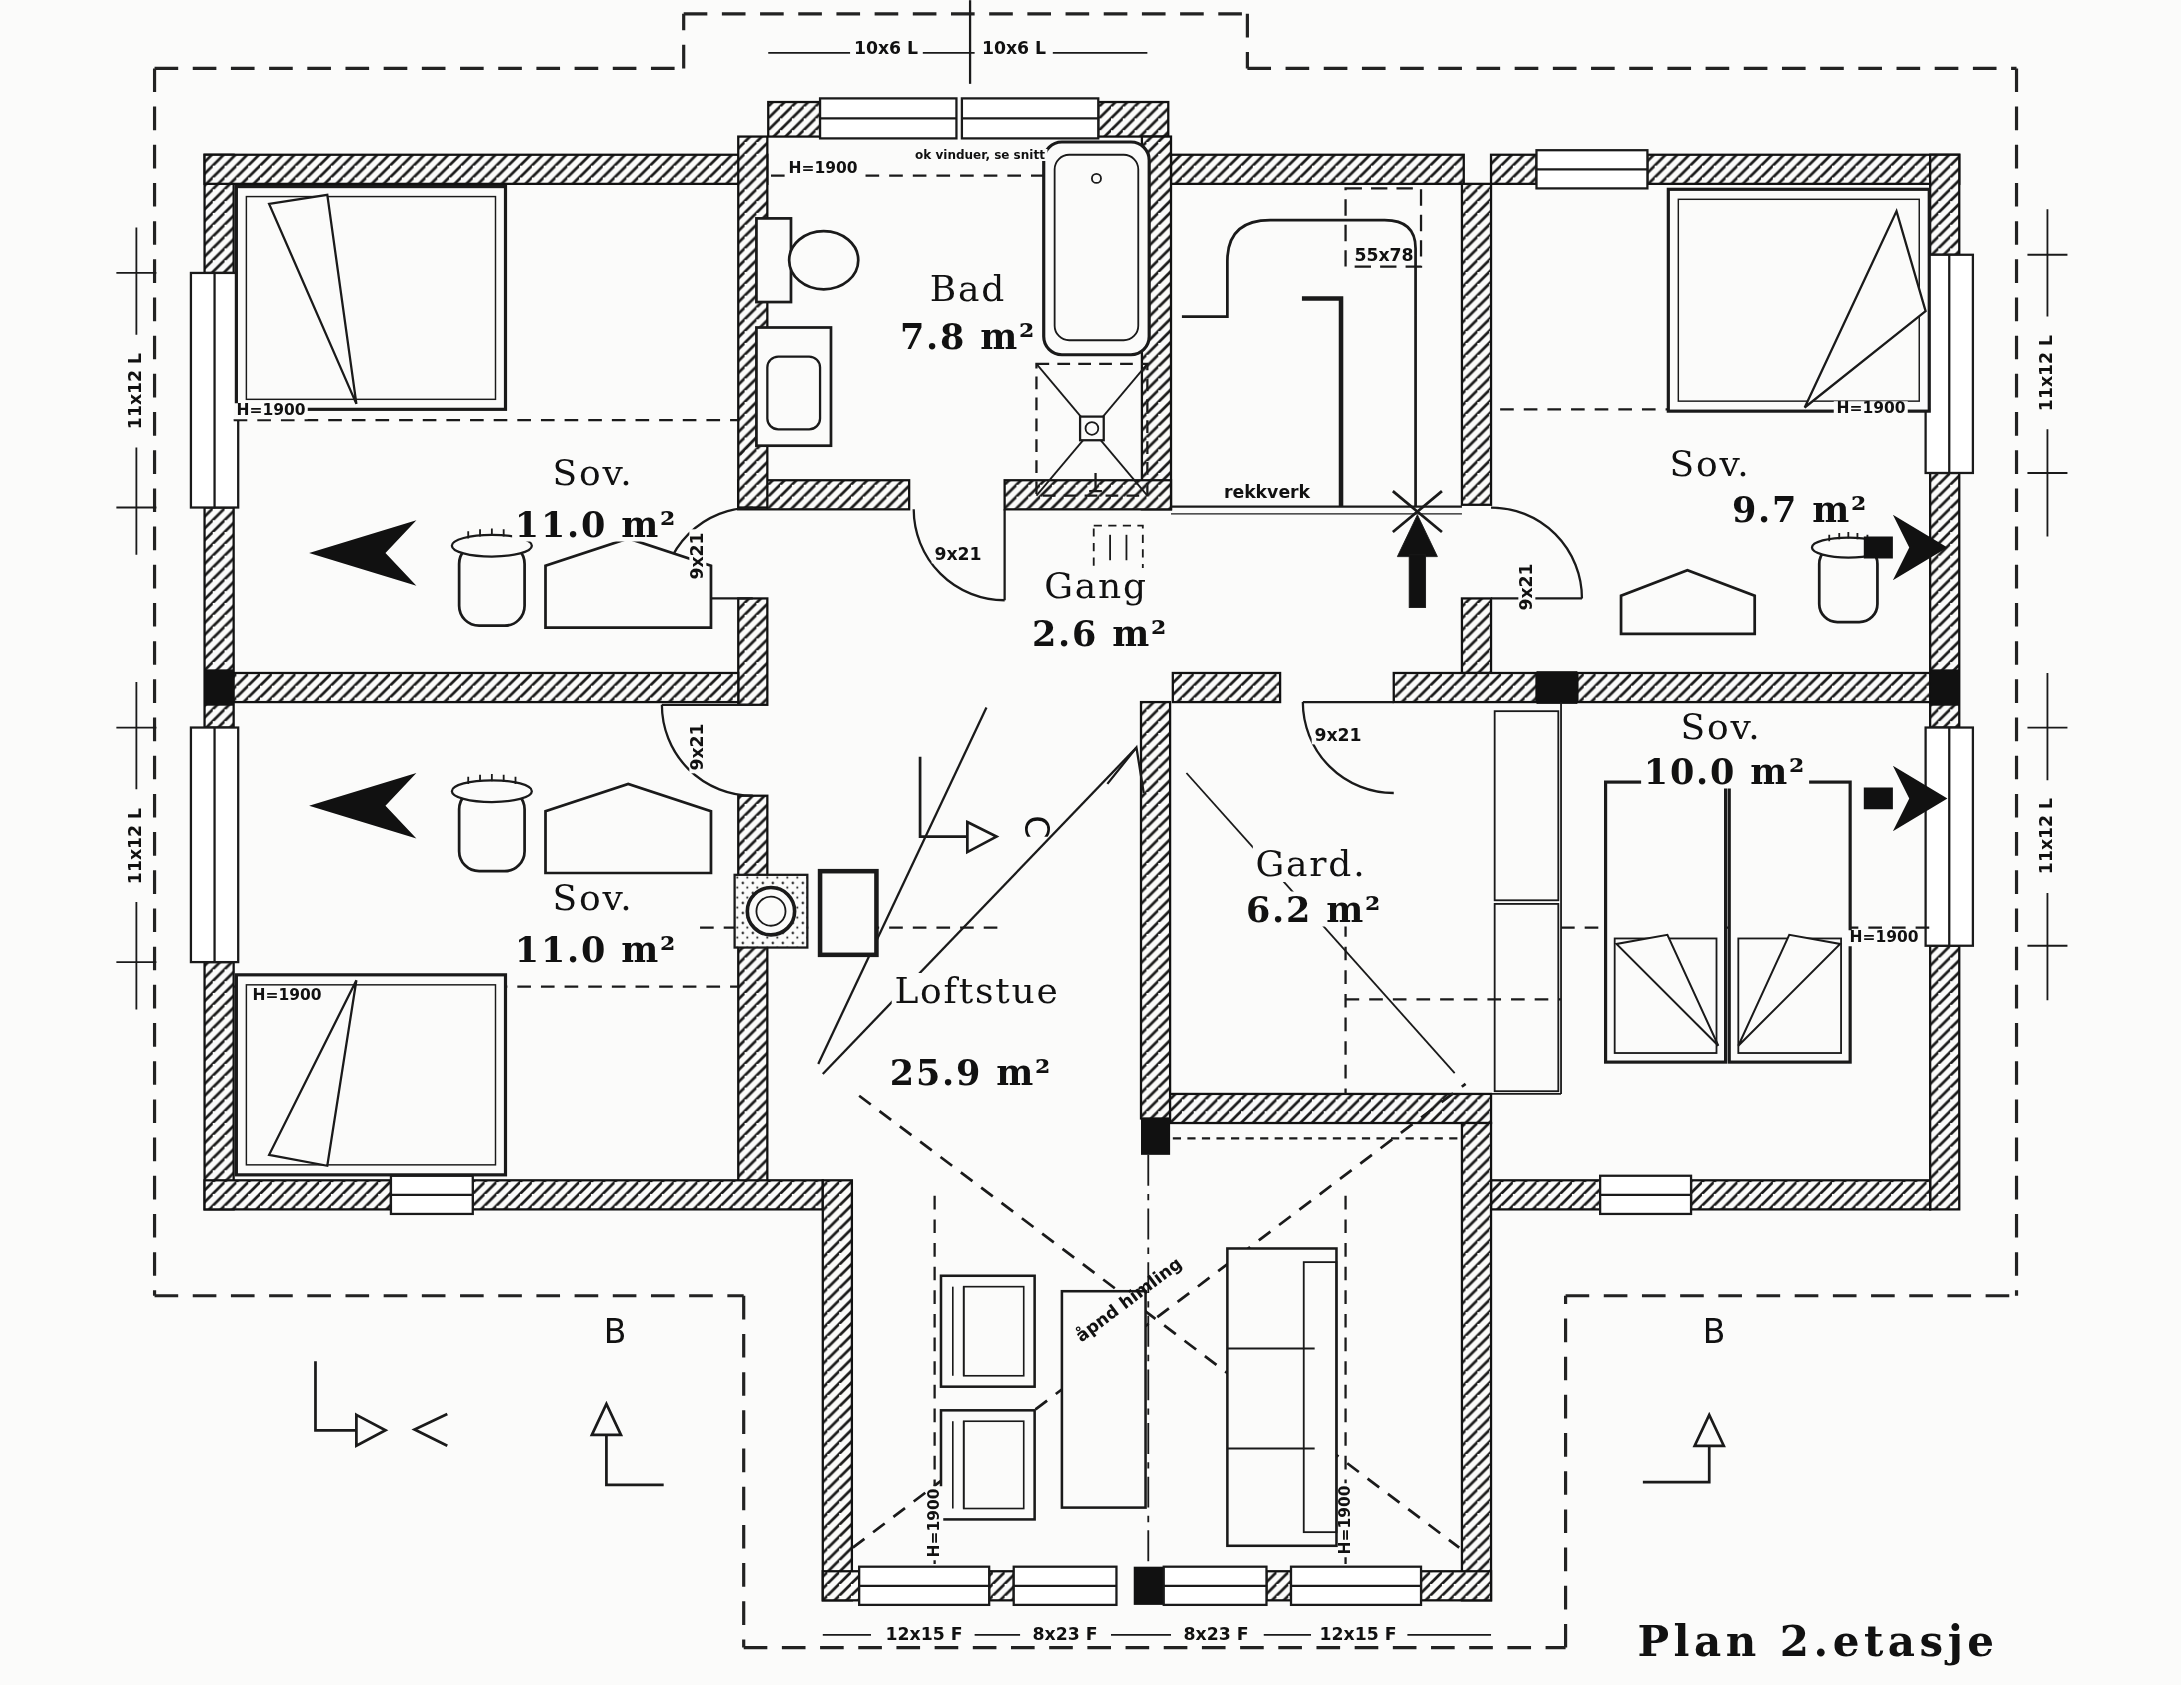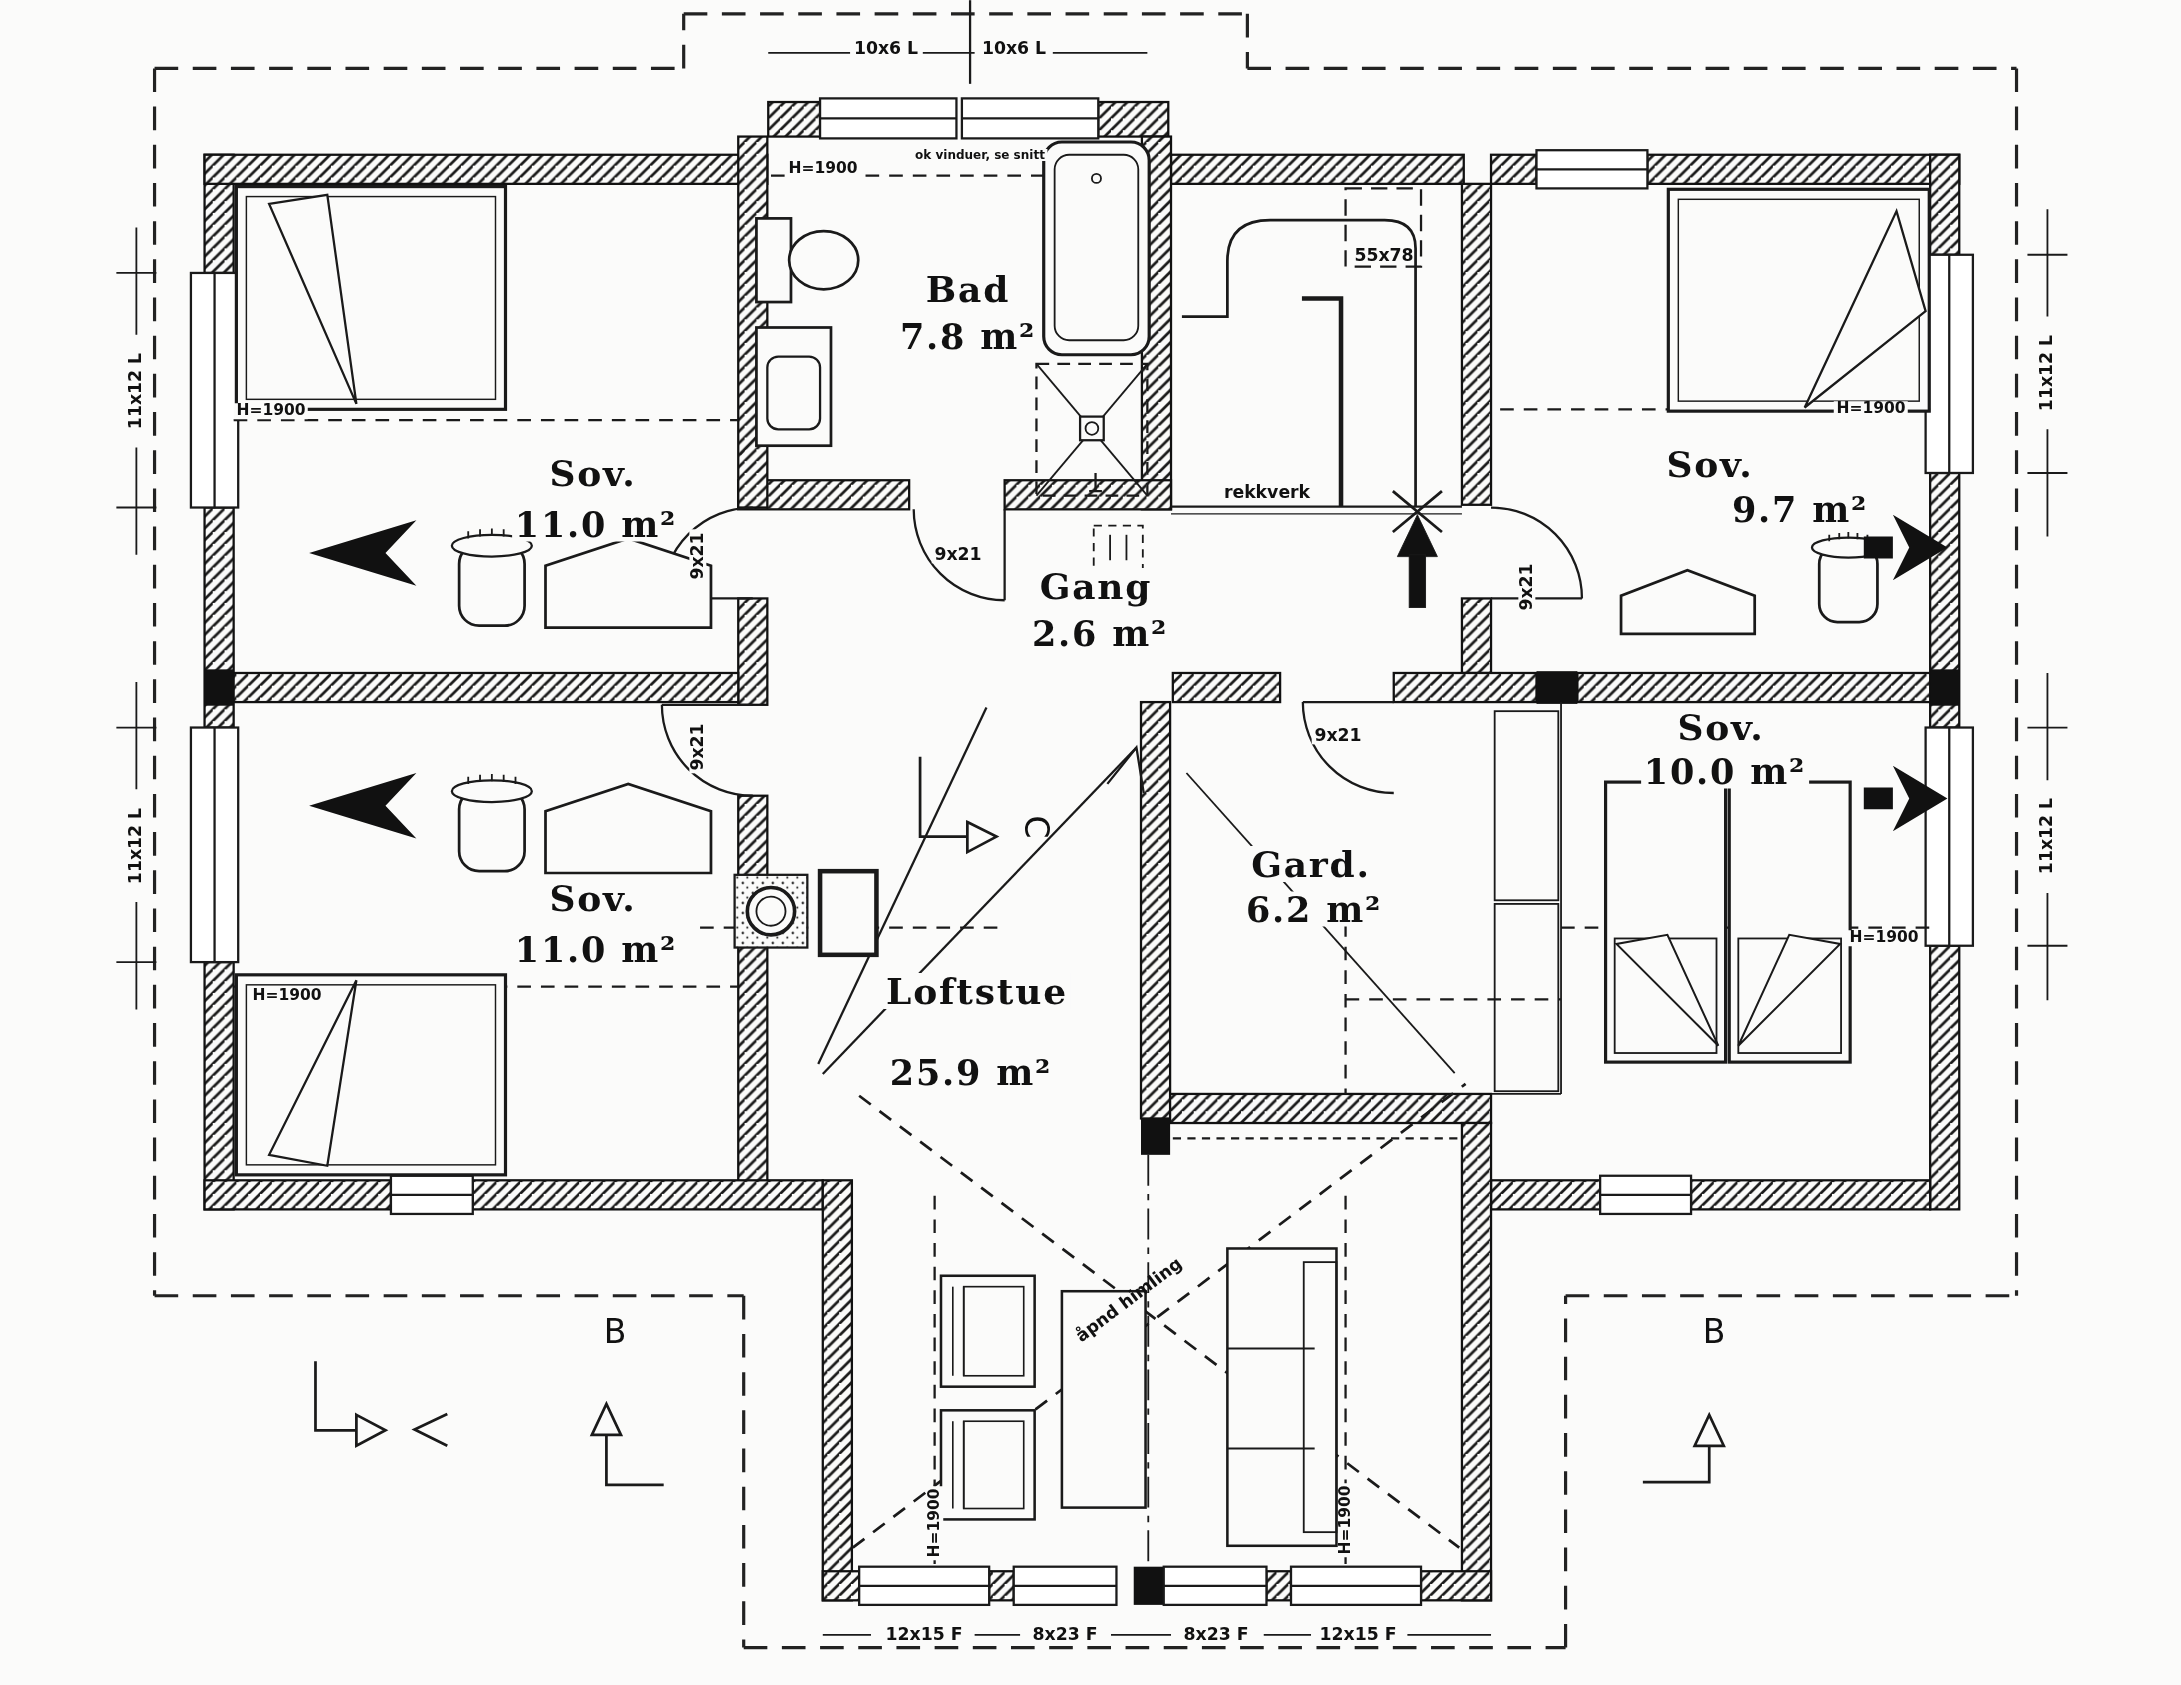--- a/index.html
+++ b/index.html
@@ -1,21 +1,21 @@
 <!DOCTYPE html>
 <html style="font-size:14.5px"><head>
 <meta charset="utf-8">
 <style>
   html,body{margin:0;padding:0;background:#e8e8e6;}
   #stage{position:relative;width:2182px;height:1686px;background:#fbfbfa;overflow:hidden;
          font-family:"DejaVu Serif", serif;}
   #plan-svg{position:absolute;left:0;top:0;}
   .lbl{position:absolute;transform:translate(-50%,-50%);white-space:nowrap;color:#111;
        background:#fbfbfa;padding:0 2.7px;line-height:1;}
-  .room-name{font-size:36px;font-weight:700;letter-spacing:1.8px;}
+  .room-name{font-size:36px;font-weight:400;letter-spacing:1.8px;}
   .room-area{font-size:35px;font-weight:600;letter-spacing:1.8px;}
   .small{font-family:"DejaVu Sans", sans-serif;font-size:17.3px;font-weight:600;}
   .tiny{font-family:"DejaVu Sans", sans-serif;font-size:15.5px;font-weight:600;}
   .rot-ccw{transform:translate(-50%,-50%) rotate(-90deg);}
   .rot-cw{transform:translate(-50%,-50%) rotate(90deg);}
   .rot-diag{transform:translate(-50%,-50%) rotate(-37deg);background:transparent;}
   .section-letter{font-family:"DejaVu Sans", sans-serif;font-size:33px;font-weight:400;}
   .title{font-size:42px;font-weight:600;letter-spacing:4.5px;}
 </style>
 </head>
@@ -396,20 +396,21 @@
 
 <div class="lbl room-name" style="left:1096px;top:586px">Gang</div>
 <div class="lbl room-area" style="left:1100px;top:633px">2.6 m²</div>
 
 <div class="lbl room-name" style="left:1311px;top:864px">Gard.</div>
 <div class="lbl room-area" style="left:1314px;top:909px">6.2 m²</div>
 
 <div class="lbl room-name" style="left:977px;top:991px">Loftstue</div>
 <div class="lbl room-area" style="left:971px;top:1072px">25.9 m²</div>
 
+<div class="lbl title" style="left:1818px;top:1642px">Plan 2.etasje</div>
 
 <div class="lbl small" style="left:980px;top:155px;font-size:12px">ok vinduer, se snitt</div>
 <div class="lbl small" style="left:1267px;top:493px">rekkverk</div>
 <div class="lbl small" style="left:1384px;top:256px;background:transparent">55x78</div>
 <div class="lbl small rot-diag" style="left:1129px;top:1300px">åpnd himling</div>
 
 <div class="lbl tiny" style="left:271px;top:411px">H=1900</div>
 <div class="lbl tiny" style="left:823px;top:169px">H=1900</div>
 <div class="lbl tiny" style="left:1871px;top:409px">H=1900</div>
 <div class="lbl tiny" style="left:287px;top:996px">H=1900</div>

